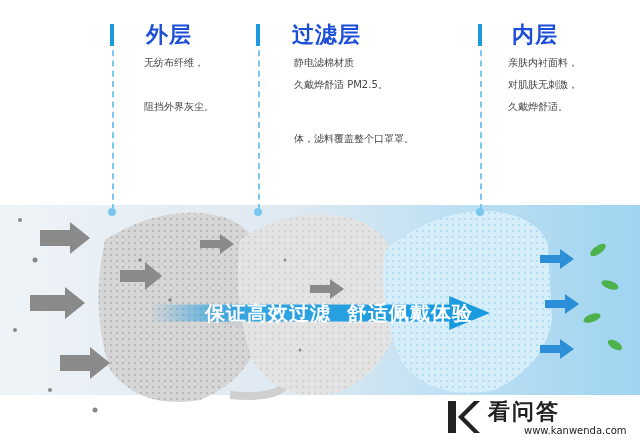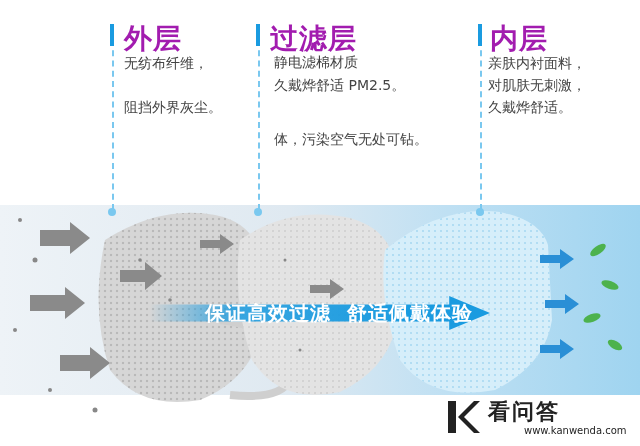--- a/index.html
+++ b/index.html
@@ -1,23 +1,23 @@
 <!DOCTYPE html>
 <html><head>
 <meta charset="utf-8">
 <style>
   html,body{margin:0;padding:0;}
   body{width:640px;height:446px;overflow:hidden;background:#fff;font-family:"DejaVu Sans",sans-serif;position:relative;}
   .stage{position:absolute;left:0;top:0;width:640px;height:446px;overflow:hidden;}
   .bg-band{position:absolute;left:0;top:205px;width:640px;height:190px;
     background:linear-gradient(90deg,#eef3f7 0%,#dfe9f1 45%,#bfe0f3 70%,#9fd4f0 100%);}
   .bg-top{position:absolute;left:0;top:0;width:640px;height:210px;background:#fff;}
-  .title{font-weight:bold;font-size:28px;color:#a21caf;position:absolute;letter-spacing:1px;}
+  .title{font-weight:bold;font-size:22px;color:#1d4ed8;position:absolute;letter-spacing:1px;margin-left:22px;}
   .title-bar{position:absolute;width:4px;height:22px;background:#1a9be0;}
-  .desc{position:absolute;font-size:14px;color:#444;line-height:22px;white-space:pre;}
+  .desc{position:absolute;font-size:10px;color:#444;line-height:22px;white-space:pre;margin-left:20px;}
   .guide{position:absolute;width:0;border-left:2px dashed #7ac8ef;}
   .dot{position:absolute;width:8px;height:8px;border-radius:50%;background:#7ac8ef;}
   .band-arrow{position:absolute;left:150px;top:296px;width:340px;height:34px;
     background:linear-gradient(90deg,rgba(26,155,224,0) 0%,rgba(26,155,224,.85) 25%,#1a9be0 80%);
     clip-path:polygon(0 25%,88% 25%,88% 0,100% 50%,88% 100%,88% 75%,0 75%);}
   .band-text{position:absolute;left:205px;top:300px;font-size:20px;color:#fff;font-weight:bold;white-space:pre;letter-spacing:1px;}
   .watermark{position:absolute;left:440px;top:395px;width:184px;height:51px;}
   .wm-box{position:absolute;left:0;top:0;width:44px;height:44px;background:#fff;border-radius:2px;}
   .wm-title{position:absolute;left:48px;top:2px;font-size:22px;font-weight:bold;color:#222;letter-spacing:2px;}
   .wm-url{position:absolute;left:48px;top:30px;font-size:10px;color:#222;margin-left:36px;}
@@ -94,23 +94,23 @@
   <div class="guide" style="left:480px;top:40px;height:170px;"></div>
   <div class="dot" style="left:476px;top:208px;"></div>
 
   <div class="title-bar" style="left:110px;top:24px;"></div>
   <div class="title" style="left:124px;top:20px;">外层</div>
   <div class="desc" style="left:124px;top:52px;">无纺布纤维，</div>
   <div class="desc" style="left:124px;top:96px;">阻挡外界灰尘。</div>
 
   <div class="title-bar" style="left:256px;top:24px;"></div>
   <div class="title" style="left:270px;top:20px;">过滤层</div>
-  <div class="desc" style="left:274px;top:52px;font-family:Liberation Mono, monospace;">静电滤棉材质</div>
+  <div class="desc" style="left:274px;top:52px;">静电滤棉材质</div>
   <div class="desc" style="left:274px;top:74px;">久戴烨舒适 PM2.5。</div>
-  <div class="desc" style="left:274px;top:128px;">体，污染空气无处可钻。</div>
+  <div class="desc" style="left:274px;top:128px;">体，滤料覆盖整个口罩罩。</div>
 
   <div class="title-bar" style="left:478px;top:24px;"></div>
   <div class="title" style="left:490px;top:20px;">内层</div>
   <div class="desc" style="left:488px;top:74px;">对肌肤无刺激，</div>
   <div class="desc" style="left:488px;top:52px;">亲肤内衬面料，</div>
   <div class="desc" style="left:488px;top:96px;text-align:center;">久戴烨舒适。</div>
 
   <div class="band-arrow"></div>
   <div class="band-text">保证高效过滤  舒适佩戴体验</div>
 

